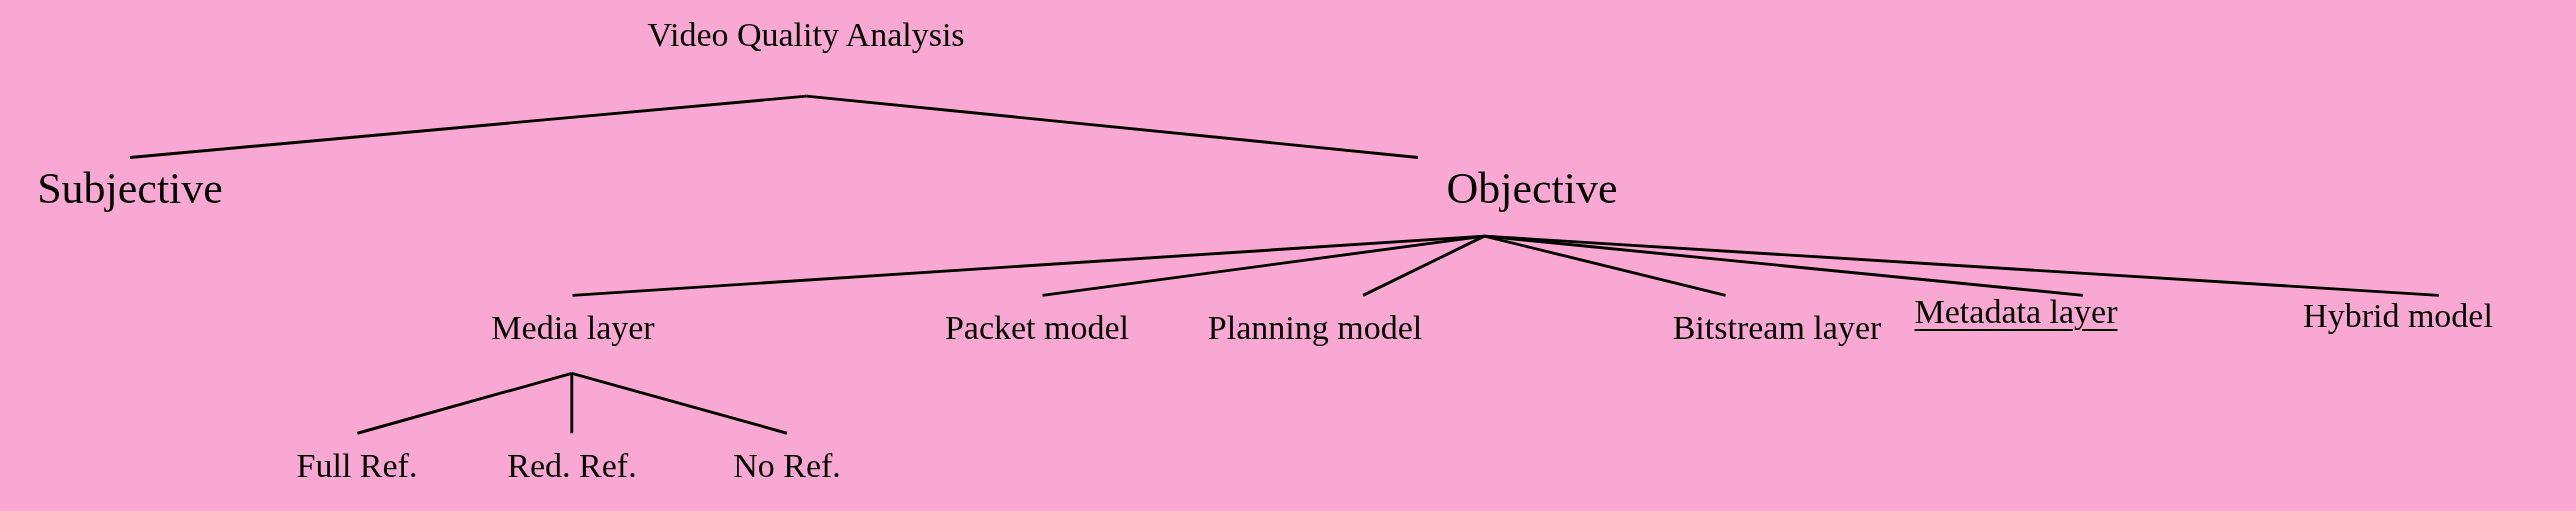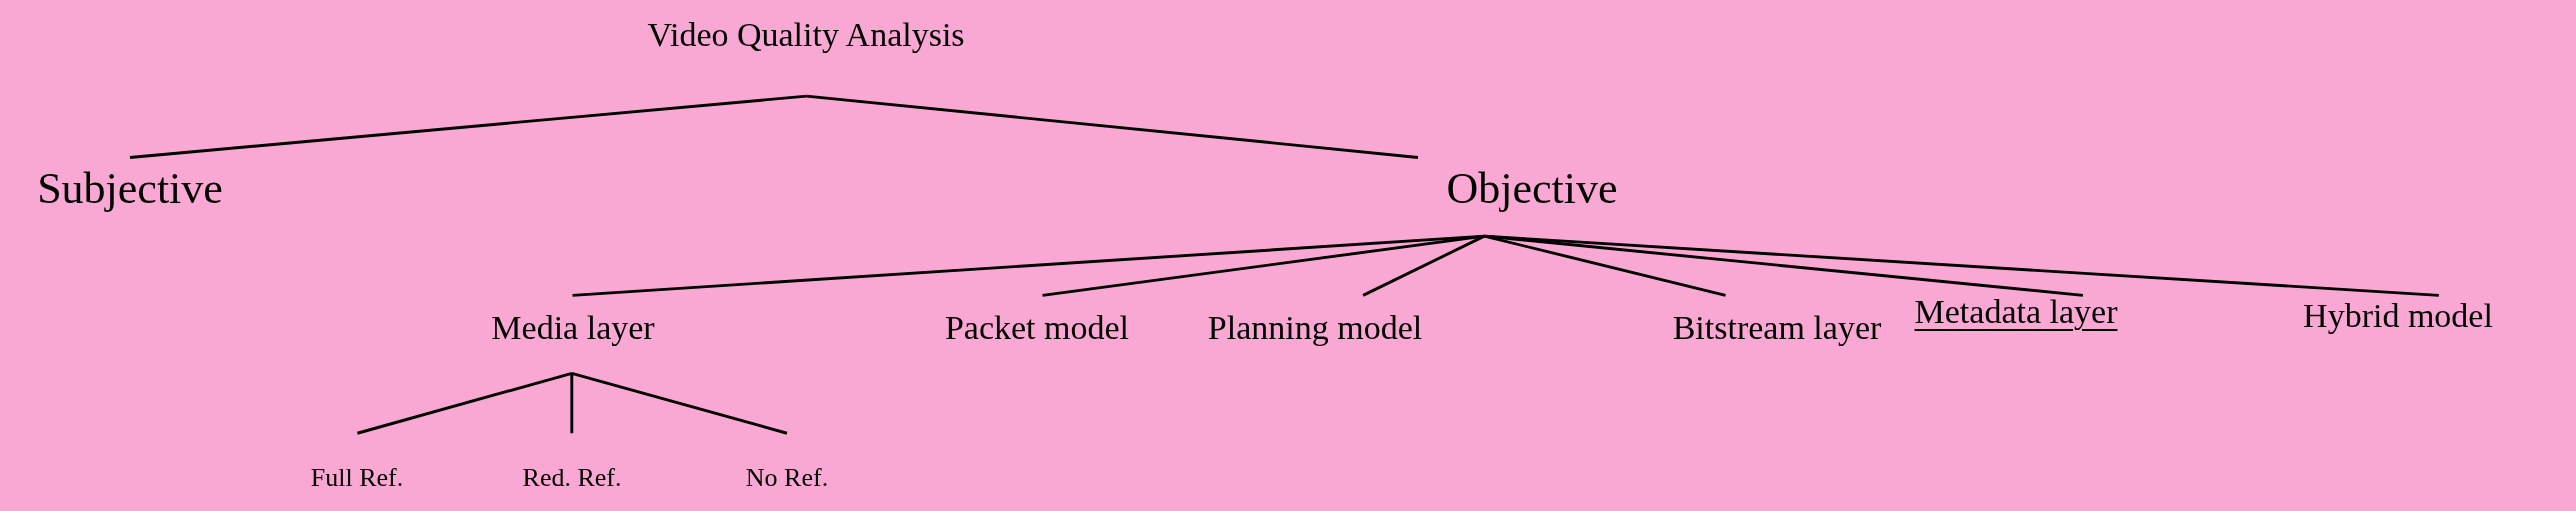--- a/index.html
+++ b/index.html
@@ -31,21 +31,21 @@
     line-height: 1;
   }
   .node-label.underlined {
     text-decoration: underline;
     text-underline-offset: 0.18em;
     text-decoration-thickness: 2.2px;
   }
   .lvl-root   { font-size: 34px; }
   .lvl-one    { font-size: 44px; }
   .lvl-two    { font-size: 34px; }
-  .lvl-three  { font-size: 26px; margin-top: 12px; }
+  .lvl-three  { font-size: 34px; }
 </style>
 </head>
 <body>
 
 <div id="diagram-root">
 
   <svg id="tree-svg" viewBox="0 0 3568 709">
     <g id="edges-group">
         <line x1="1117" y1="133" x2="180" y2="218" stroke="#000000" stroke-width="4" stroke-linecap="butt"></line>
         <line x1="1117" y1="133" x2="1964" y2="218" stroke="#000000" stroke-width="4" stroke-linecap="butt"></line>

